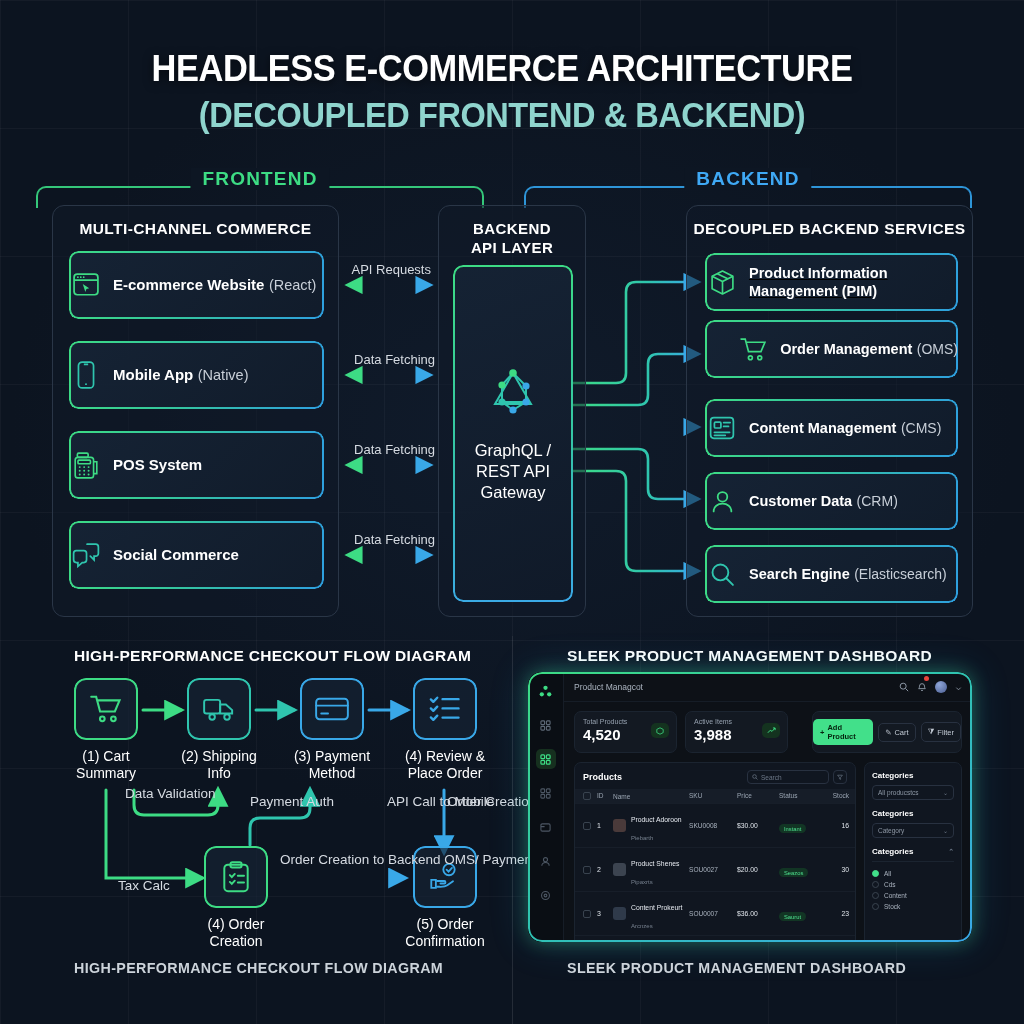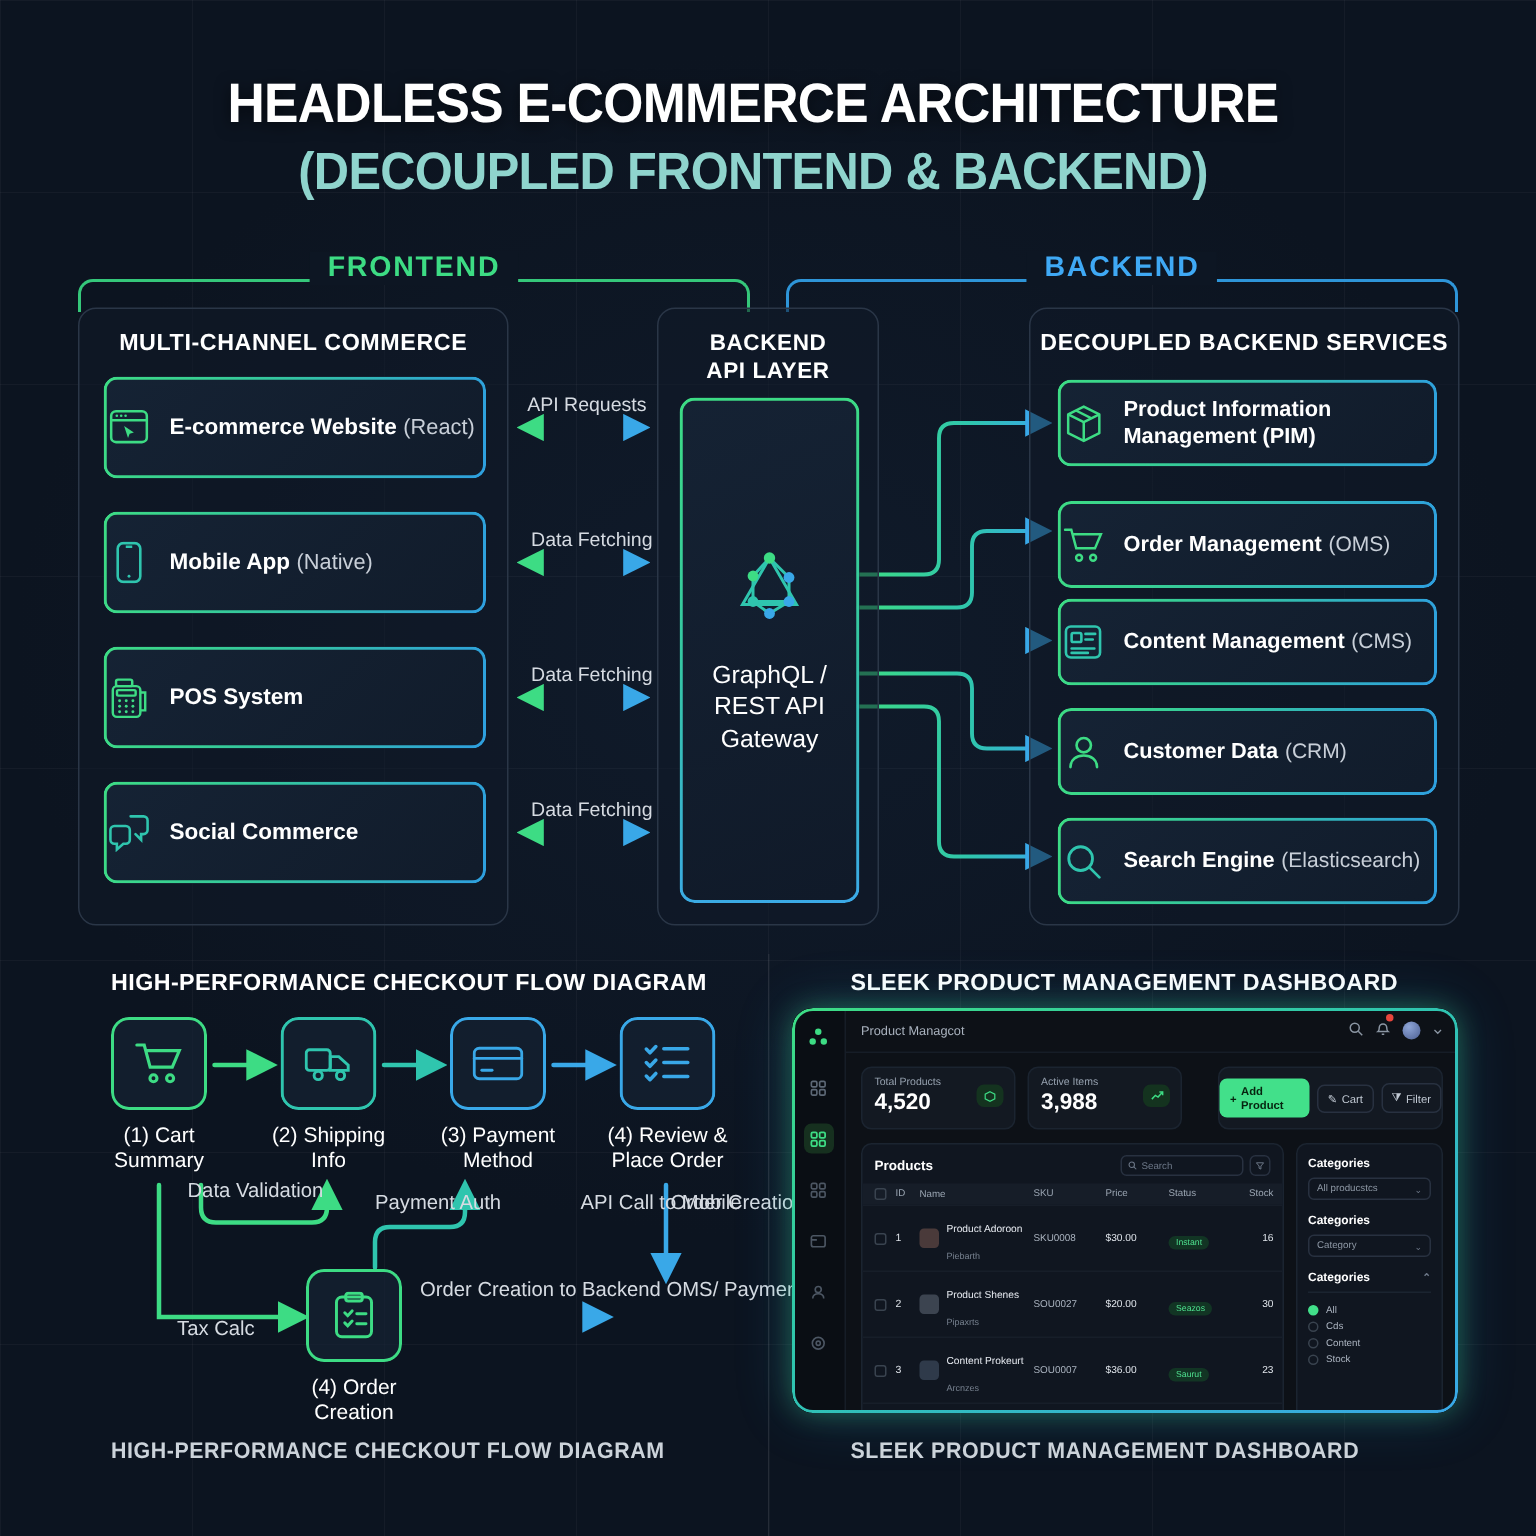--- a/index.html
+++ b/index.html
@@ -35,21 +35,21 @@
   .rail .rail-label {
     position: absolute; top: -8px; left: 50%; transform: translateX(-50%);
     font-size: 19px; font-weight: 700; letter-spacing: 1.2px;
     background: #0d1623; padding: 0 12px; white-space: nowrap;
   }
   .rail .rail-line {
     position: absolute; top: 10px; left: 0; right: 0; height: 22px;
     border-top: 2px solid; border-left: 2px solid; border-right: 2px solid;
     border-radius: 10px 10px 0 0;
   }
-  #rail-frontend { left: 52px; top: 176px; width: 448px; }
+  #rail-frontend { left: 36px; top: 176px; width: 448px; }
   #rail-frontend .rail-line { border-color: #35c77a; }
   #rail-frontend .rail-label { color: #3ddc84; }
   #rail-backend { left: 524px; top: 176px; width: 448px; }
   #rail-backend .rail-line { border-color: #2e95d8; }
   #rail-backend .rail-label { color: #3fa9f5; }
 
   
   .panel {
     position: absolute;
     border: 1px solid #2a3647;
@@ -83,21 +83,21 @@
   }
   .node .ico { width: 34px; flex: 0 0 34px; display: flex; align-items: center; justify-content: center; margin-right: 10px; }
   .node .txt { position: relative; z-index: 2; }
   .node .l1 { color: #ffffff; font-size: 15px; font-weight: 700; line-height: 1.2; }
   .node .l2 { color: #c8cfd8; font-size: 14.5px; font-weight: 400; line-height: 1.25; }
 
   #panel-frontend .node { left: 16px; width: 255px; height: 68px; }
   #fe-0 { top: 45px; } #fe-1 { top: 135px; } #fe-2 { top: 225px; } #fe-3 { top: 315px; }
 
   #panel-backend .node { left: 18px; width: 253px; height: 58px; }
-  #be-0 { top: 47px; } #be-1 { top: 128px; } #be-2 { top: 193px; }
+  #be-0 { top: 47px; text-decoration: underline; } #be-1 { top: 114px; justify-content: flex-end; } #be-2 { top: 193px; }
   #be-3 { top: 266px; } #be-4 { top: 339px; }
   #panel-backend .node .l1 { font-size: 14.5px; }
   #panel-backend .node .l2 { font-size: 14px; }
 
   
   #api-box {
     position: absolute; left: 14px; top: 59px; width: 120px; height: 337px;
     border-radius: 10px;
     background: linear-gradient(160deg, rgba(22,36,54,0.85), rgba(16,26,41,0.9));
     display: flex; flex-direction: column; align-items: center; justify-content: center;
@@ -531,20 +531,33 @@
       <svg width="28" height="32" viewBox="0 0 22 26" fill="none" stroke="#3ddc84" stroke-width="1.6" stroke-linecap="round">
         <rect x="1.5" y="3" width="19" height="21.5" rx="3"></rect>
         <rect x="6.5" y="1" width="9" height="4.2" rx="1.4"></rect>
         <path d="M6 11.5l1.6 1.6 2.4-2.6M12.5 12h5M6 17l1.6 1.6 2.4-2.6M12.5 17.5h5"></path>
       </svg>
     </div>
     <div class="cap" style="white-space:pre-line">(4) Order
 Creation</div>
   </div>
 
+  <div class="step b" style="left:413px; top:846px;">
+    <div class="box">
+      <svg width="32" height="30" viewBox="0 0 28 26" fill="none" stroke="#39a8e8" stroke-width="1.6" stroke-linecap="round">
+        <circle cx="17.5" cy="6.5" r="5"></circle>
+          <path d="M15.4 6.6l1.7 1.7 3-3.3"></path>
+        <path d="M2 15.5h4v7H2z"></path>
+          <path d="M7 16.5h6.5c1.2 0 1.2 2.2 0 2.2H10"></path>
+        <path d="M7 21.5c3.5 0 6.5.6 9-1.2l5-3.6"></path>
+      </svg>
+    </div>
+    <div class="cap" style="white-space:pre-line">(5) Order
+Confirmation</div>
+  </div>
 
   <div class="flabel" style="left:125px; top:785px;" style2="">Data
 Validation</div>
   <div class="flabel" style="left:250px; top:793px;">Payment
 Auth</div>
   <div class="flabel" style="left:387px; top:793px;">API Call to
 Mobile</div>
   <div class="flabel" style="left:447px; top:793px;">Order
 Creation</div>
   <div class="flabel" style="left:118px; top:877px;">Tax Calc</div>

